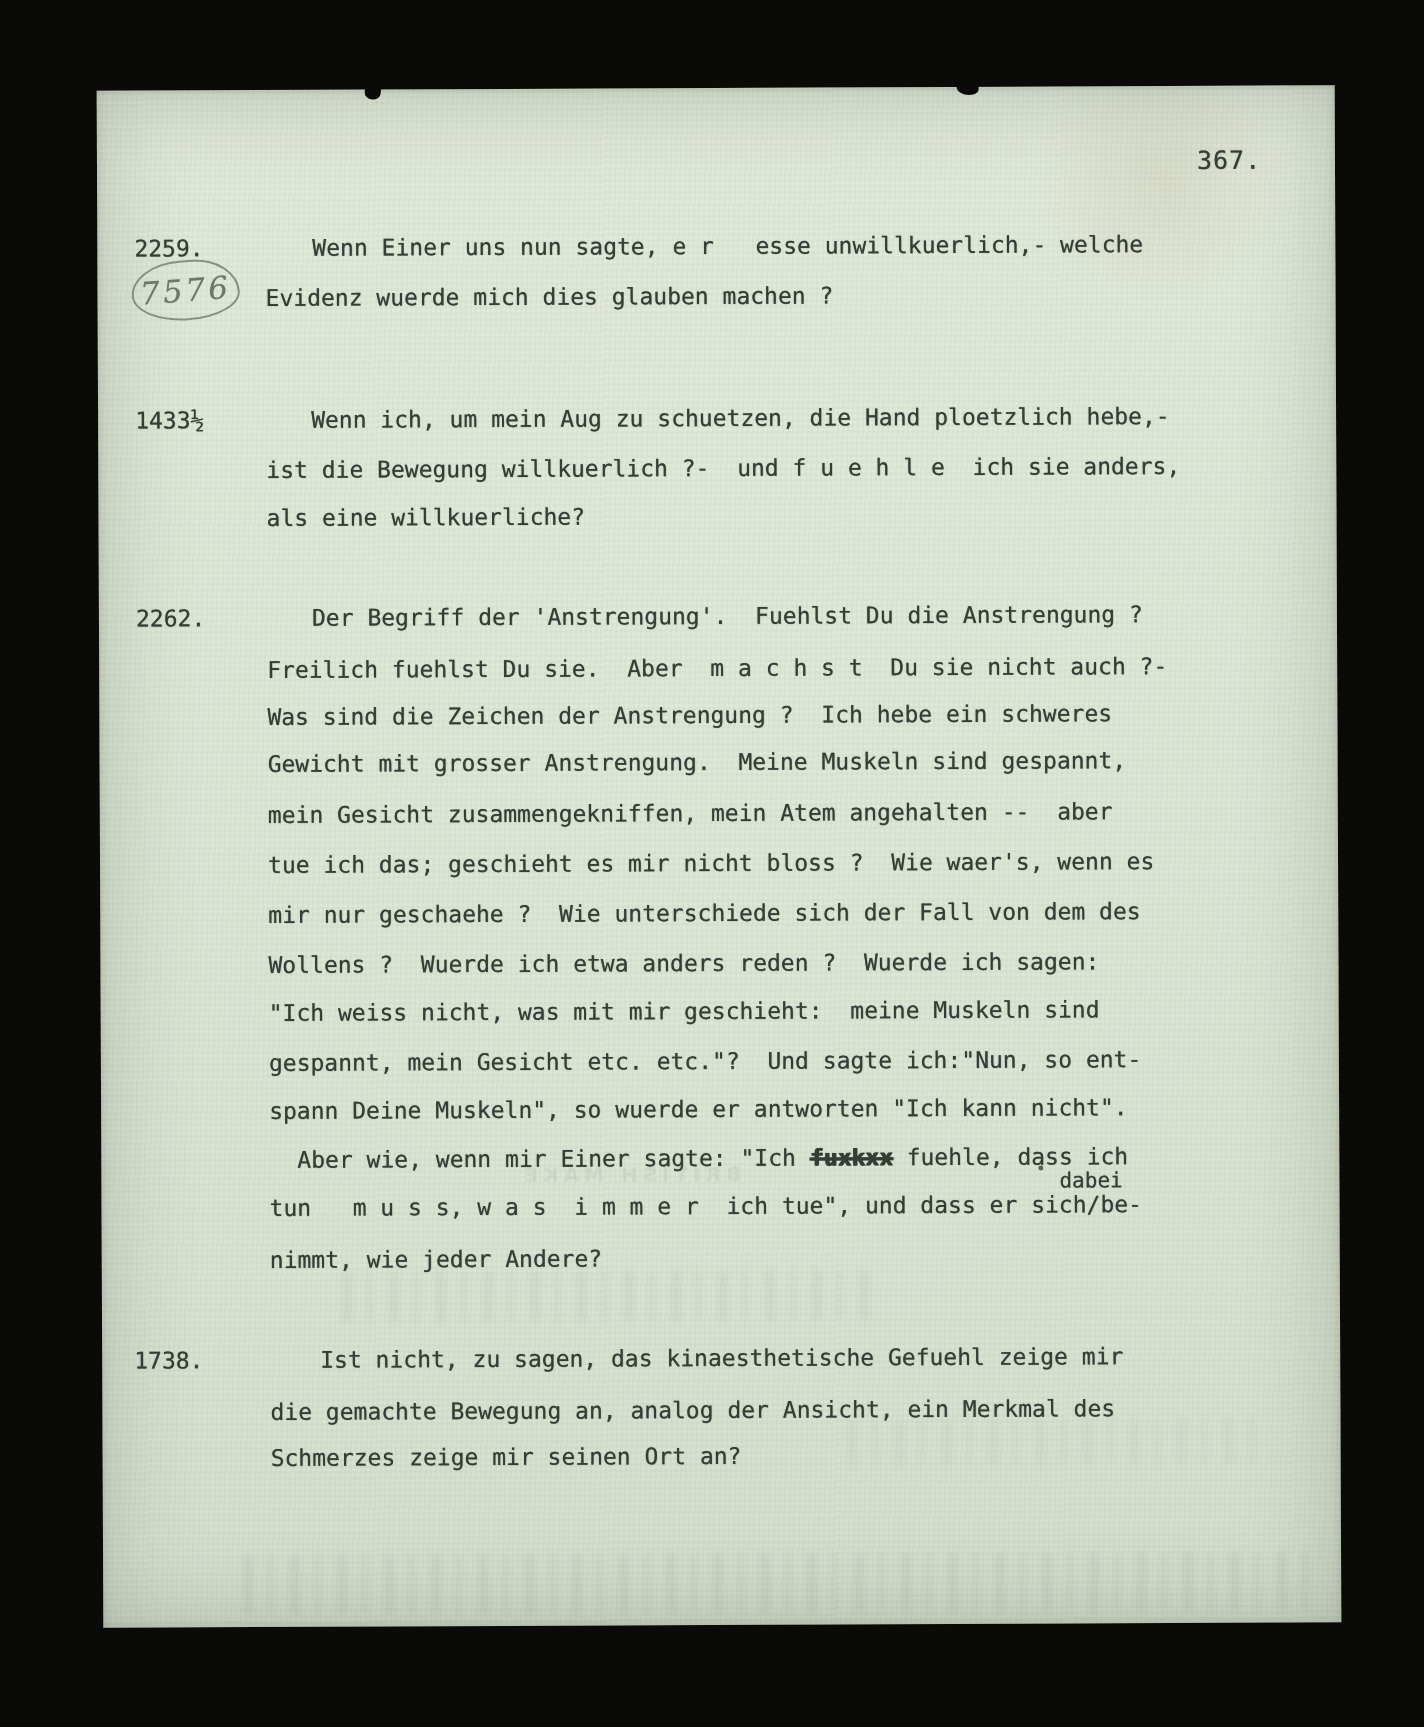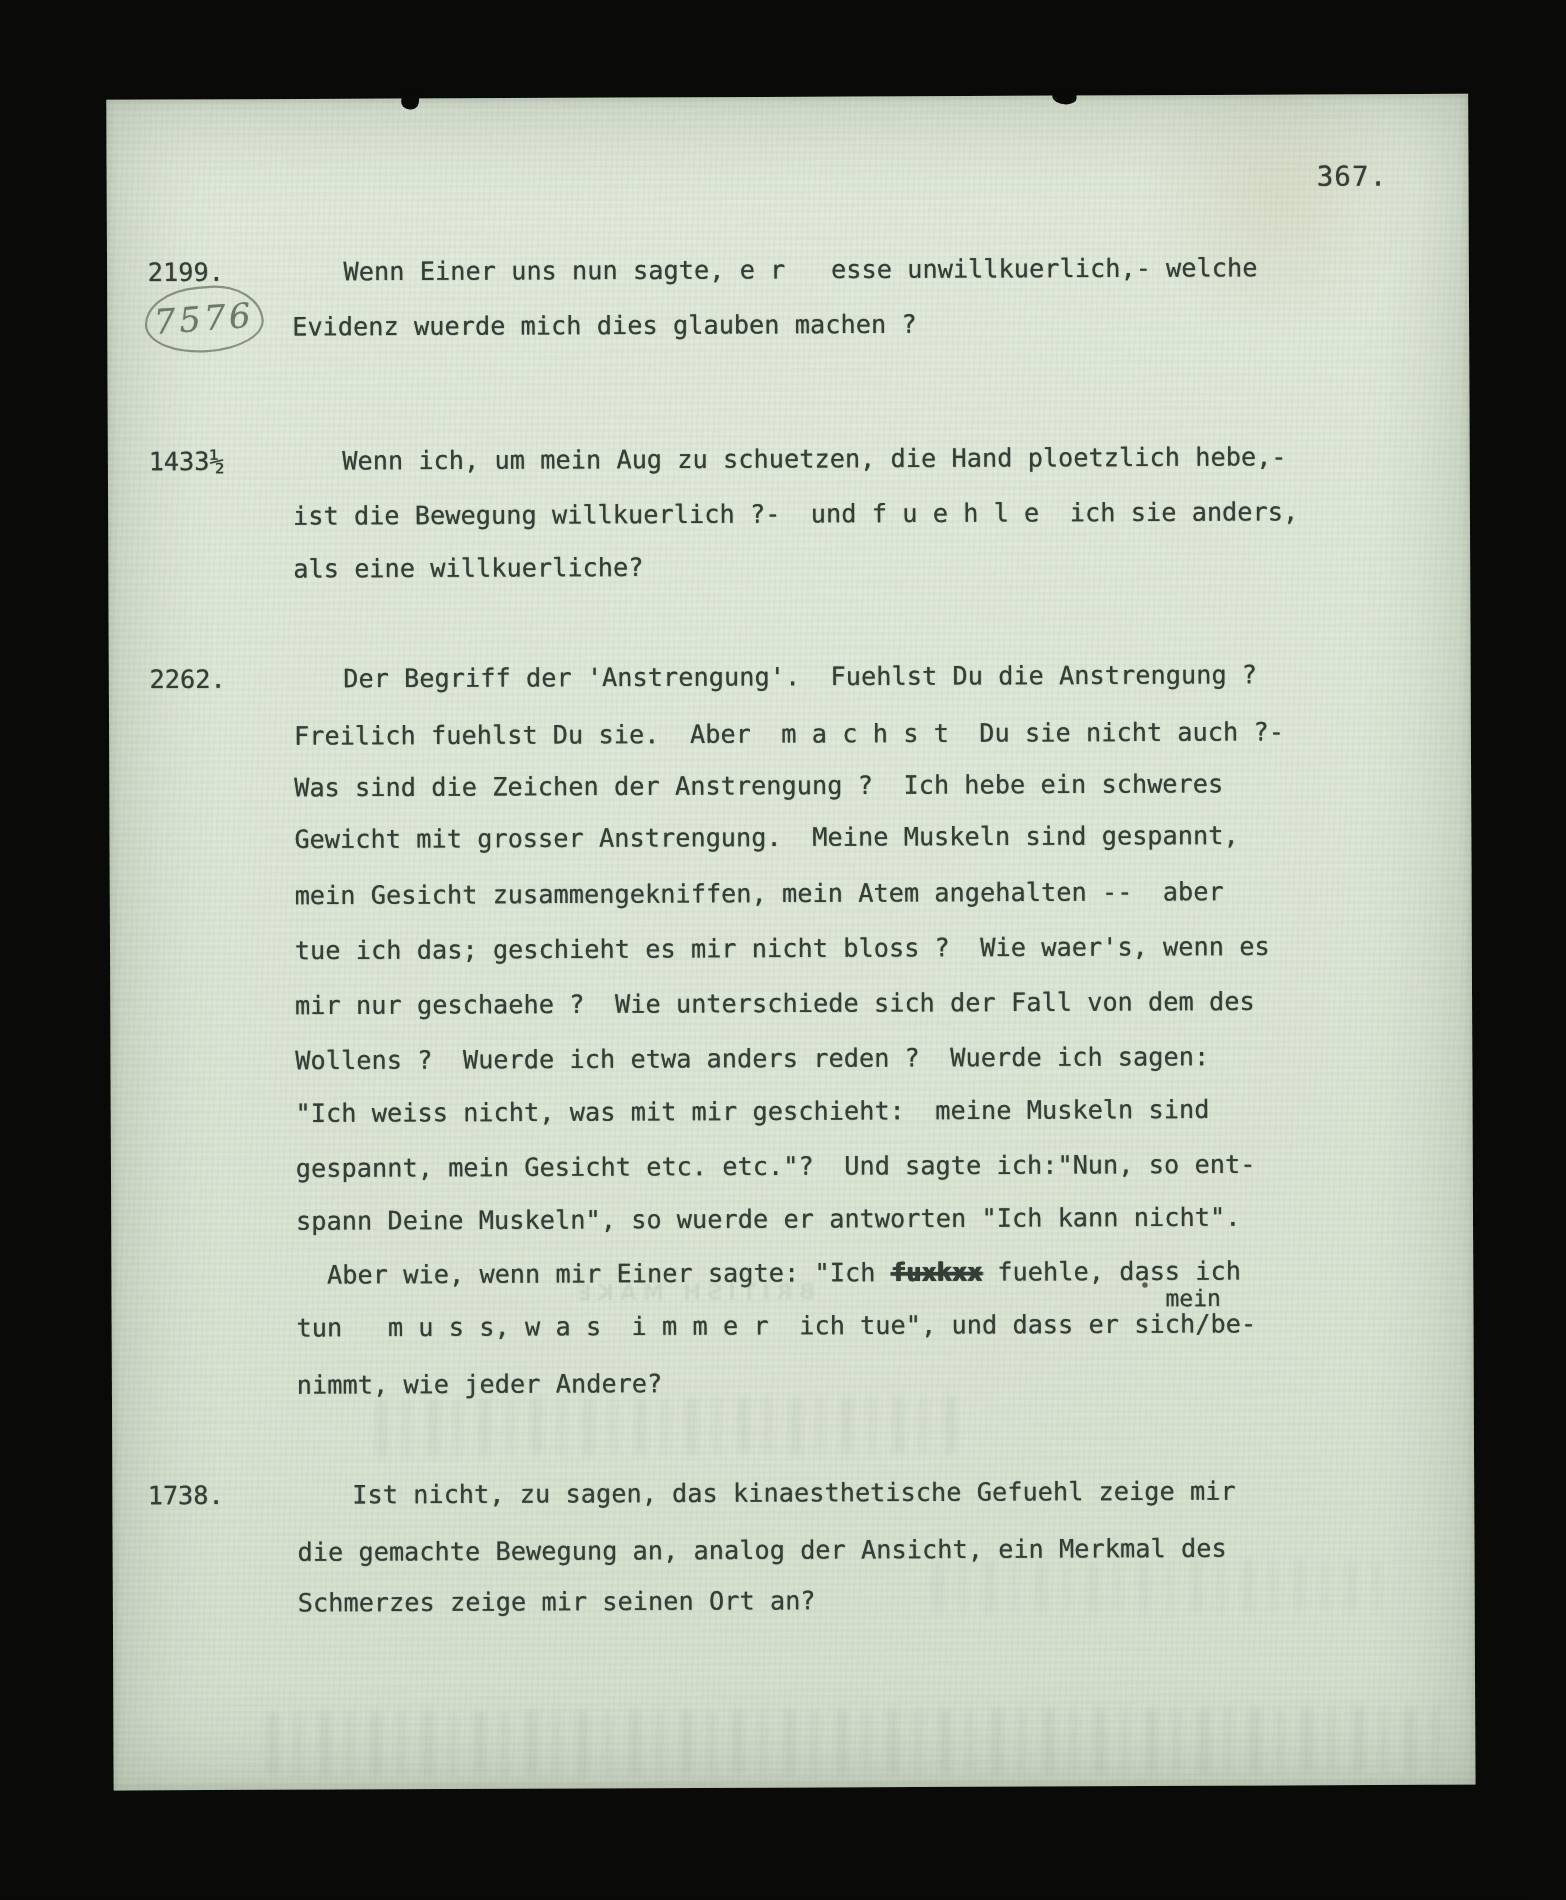--- a/index.html
+++ b/index.html
@@ -64,21 +64,21 @@
 <body>
 
 <div class="stage">
   <div class="paper">
 
     <div class="notch n1"></div>
     <div class="notch n2"></div>
 
     <div class="tline page-number" style="left:1100px;top:62px">367.</div>
 
-    <div class="tline" style="left:37px;top:145px">2199.</div>
+    <div class="tline" style="left:37px;top:145px">2259.</div>
     <div class="circled">
         <span>7576</span>
       </div>
     <div class="tline" style="left:215px;top:145px">Wenn Einer uns nun sagte, e r   esse unwillkuerlich,- welche</div>
     <div class="tline" style="left:168px;top:195px">Evidenz wuerde mich dies glauben machen ?</div>
 
     <div class="tline" style="left:37px;top:317px">1433½</div>
     <div class="tline" style="left:213px;top:317px">Wenn ich, um mein Aug zu schuetzen, die Hand ploetzlich hebe,-</div>
     <div class="tline" style="left:168px;top:367px">ist die Bewegung willkuerlich ?-  und f u e h l e  ich sie anders,</div>
     <div class="tline" style="left:168px;top:415px">als eine willkuerliche?</div>
@@ -89,21 +89,21 @@
     <div class="tline" style="left:168px;top:614px">Was sind die Zeichen der Anstrengung ?  Ich hebe ein schweres</div>
     <div class="tline" style="left:168px;top:661px">Gewicht mit grosser Anstrengung.  Meine Muskeln sind gespannt,</div>
     <div class="tline" style="left:168px;top:712px">mein Gesicht zusammengekniffen, mein Atem angehalten --  aber</div>
     <div class="tline" style="left:168px;top:762px">tue ich das; geschieht es mir nicht bloss ?  Wie waer's, wenn es</div>
     <div class="tline" style="left:168px;top:812px">mir nur geschaehe ?  Wie unterschiede sich der Fall von dem des</div>
     <div class="tline" style="left:168px;top:862px">Wollens ?  Wuerde ich etwa anders reden ?  Wuerde ich sagen:</div>
     <div class="tline" style="left:168px;top:910px">"Ich weiss nicht, was mit mir geschieht:  meine Muskeln sind</div>
     <div class="tline" style="left:168px;top:960px">gespannt, mein Gesicht etc. etc."?  Und sagte ich:"Nun, so ent-</div>
     <div class="tline" style="left:168px;top:1008px">spann Deine Muskeln", so wuerde er antworten "Ich kann nicht".</div>
     <div class="tline" style="left:196px;top:1057px"><span>Aber wie, wenn mir Einer sagte: "Ich </span><span class="struck">fuxkxx</span><span> fuehle, dass ich</span></div>
-    <div class="tline insertion" style="left:958px;top:1081px">mein</div>
+    <div class="tline insertion" style="left:958px;top:1081px">dabei</div>
     <div class="tline" style="left:168px;top:1105px">tun   m u s s, w a s  i m m e r  ich tue", und dass er sich/be-</div>
     <div class="tline" style="left:168px;top:1157px">nimmt, wie jeder Andere?</div>
     <div class="ink-speck"></div>
 
     <div class="tline" style="left:32px;top:1257px">1738.</div>
     <div class="tline" style="left:218px;top:1257px">Ist nicht, zu sagen, das kinaesthetische Gefuehl zeige mir</div>
     <div class="tline" style="left:168px;top:1309px">die gemachte Bewegung an, analog der Ansicht, ein Merkmal des</div>
     <div class="tline" style="left:168px;top:1355px">Schmerzes zeige mir seinen Ort an?</div>
 
     <div class="ghost-stamp">BRITISH MAKE</div>

